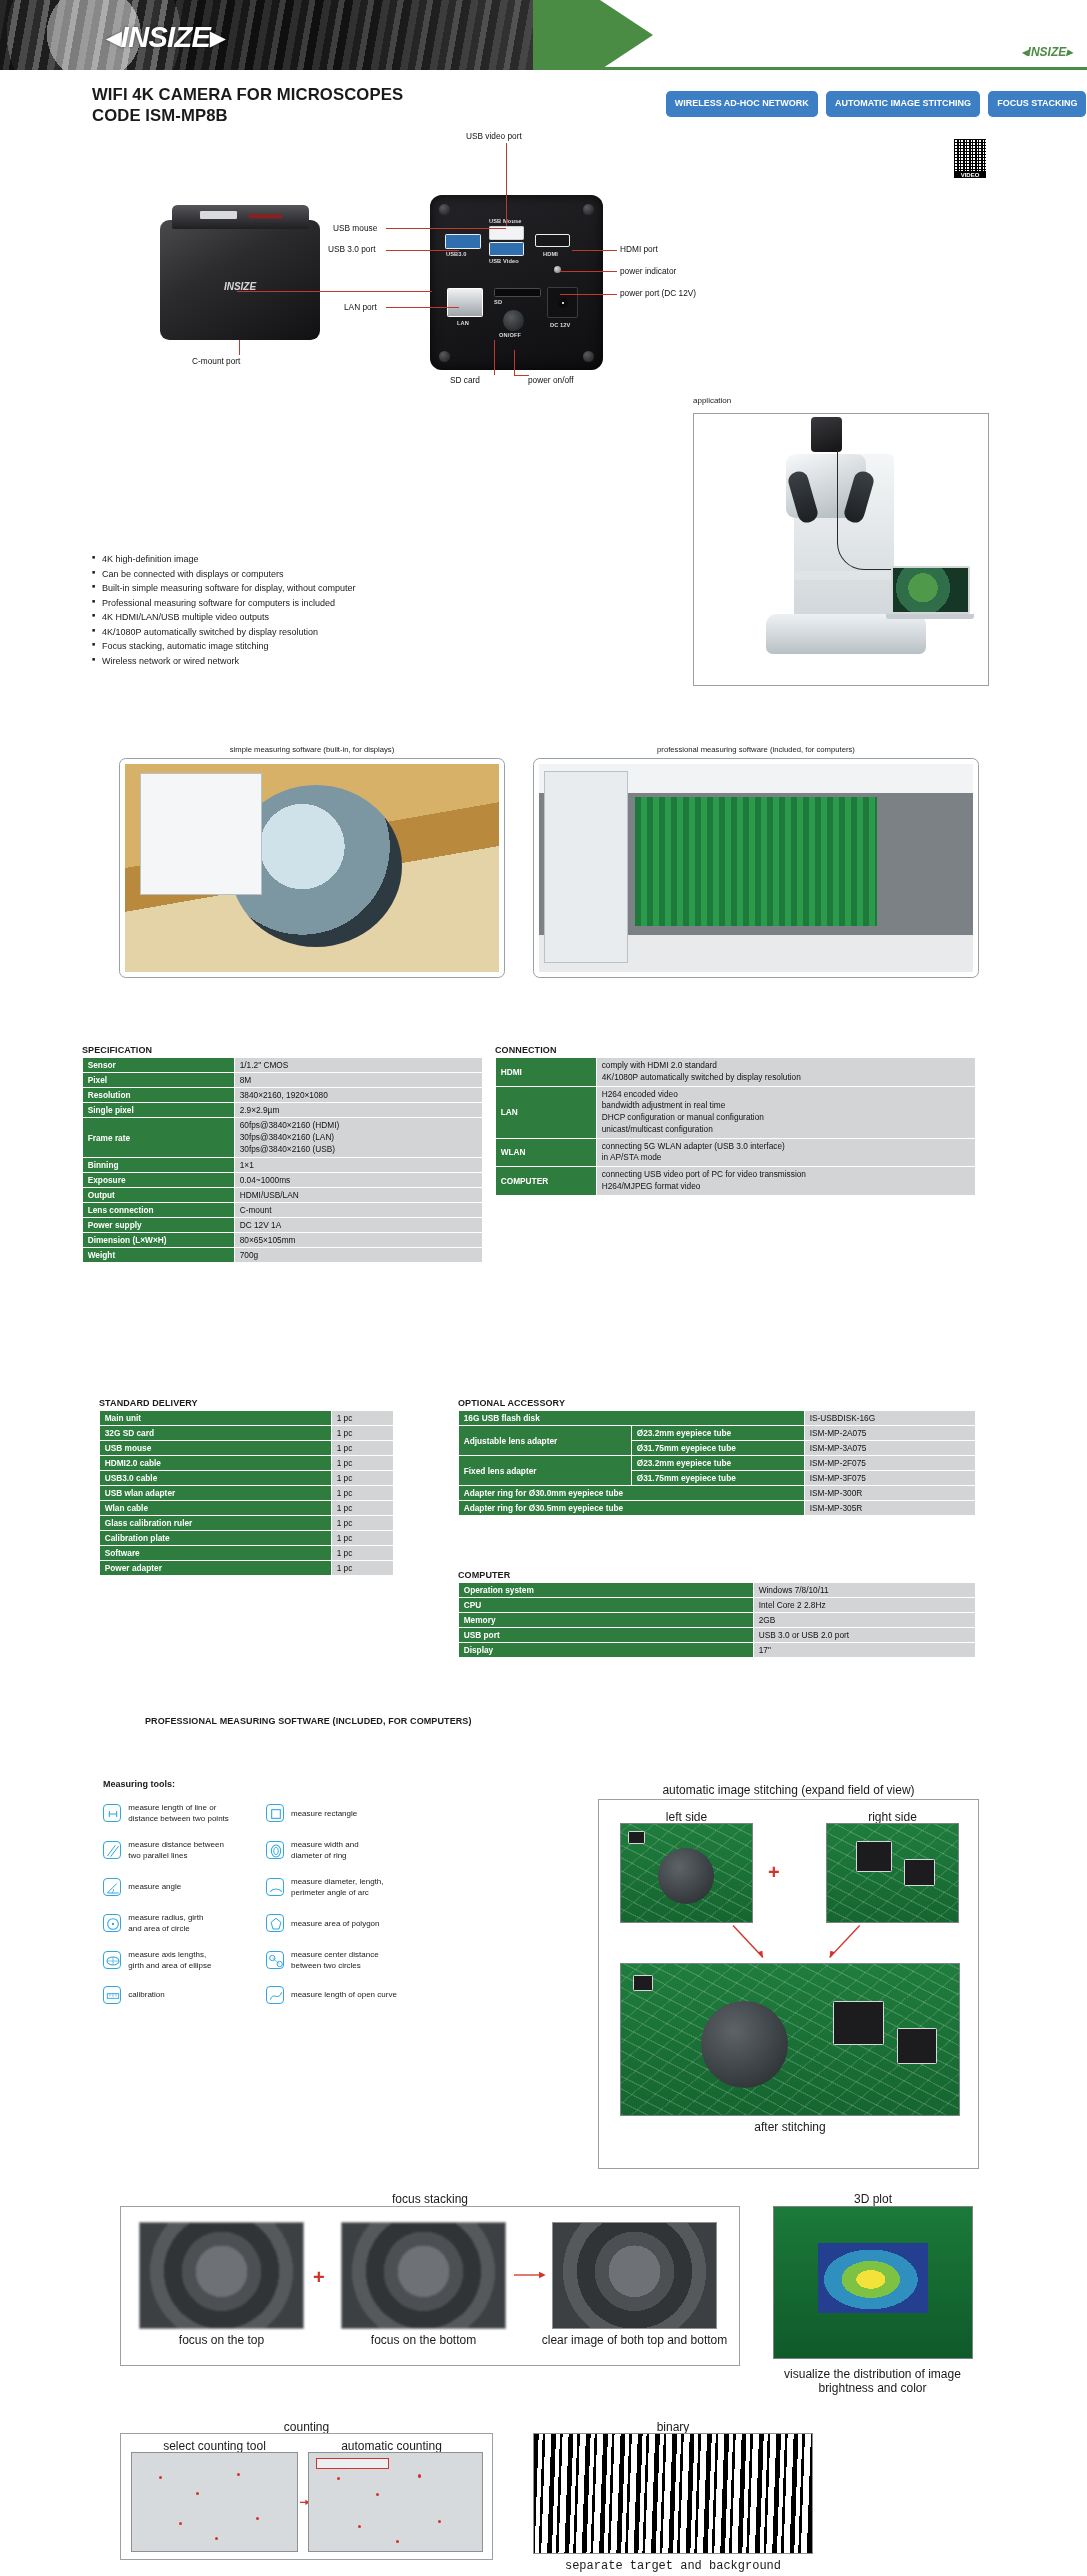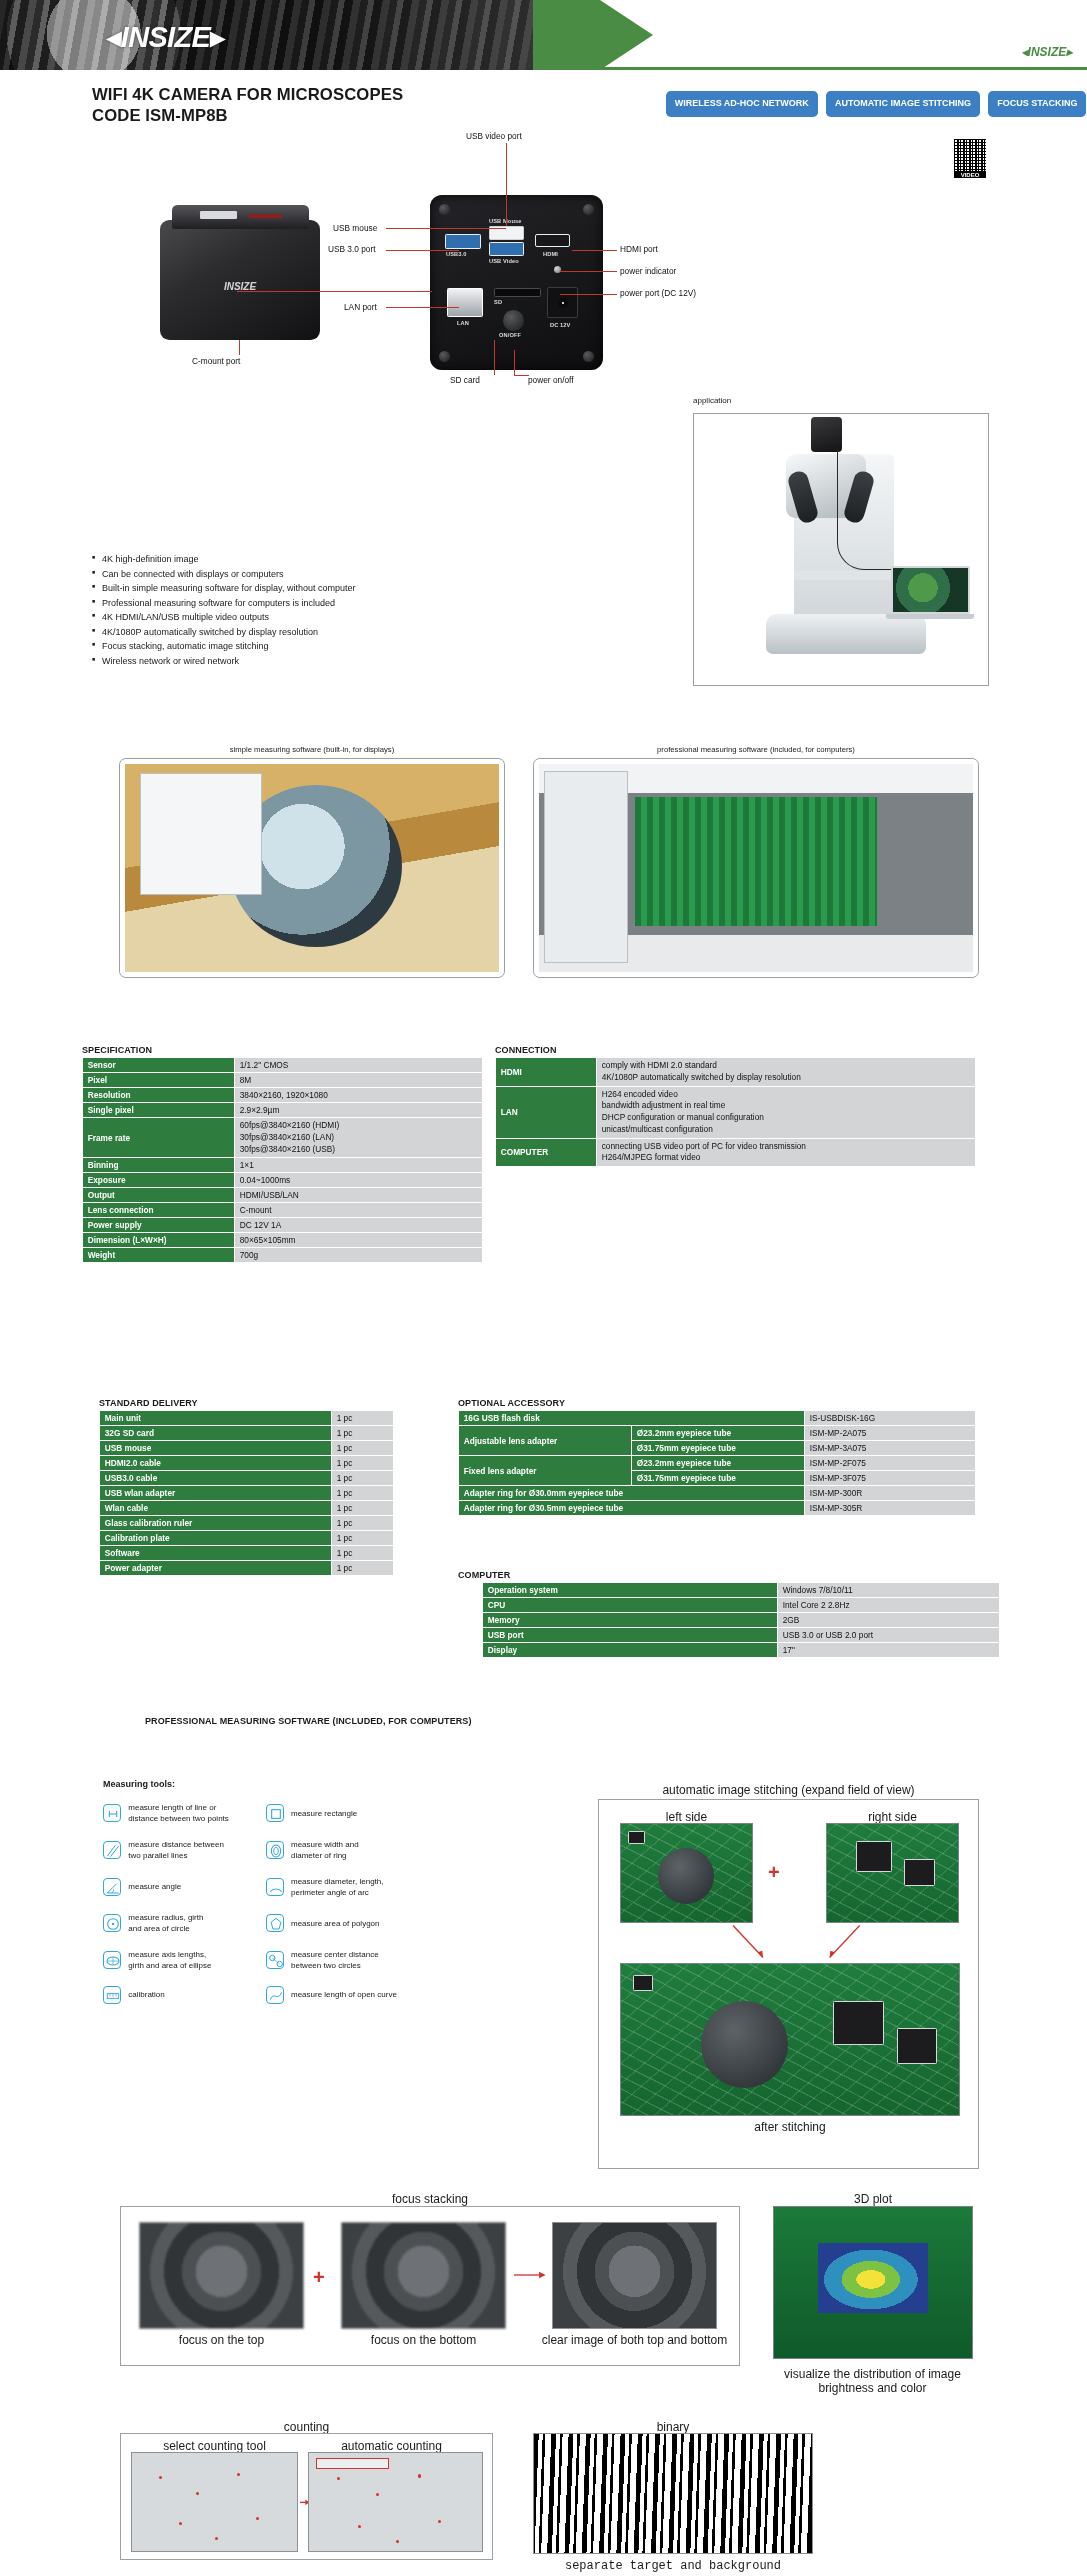--- a/index.html
+++ b/index.html
@@ -402,20 +402,25 @@
 4K/1080P automatically switched by display resolution</td>
       </tr>
     <tr>
         <td class="k">LAN</td>
         <td class="v multi" style="white-space:pre-line;">H264 encoded video
 bandwidth adjustment in real time
 DHCP configuration or manual configuration
 unicast/multicast configuration</td>
       </tr>
     <tr>
+        <td class="k">WLAN</td>
+        <td class="v multi" style="white-space:pre-line;">connecting 5G WLAN adapter (USB 3.0 interface)
+in AP/STA mode</td>
+      </tr>
+    <tr>
         <td class="k">COMPUTER</td>
         <td class="v multi" style="white-space:pre-line;">connecting USB video port of PC for video transmission
 H264/MJPEG format video</td>
       </tr>
   </tbody>
 </table>
 
 <div class="sec-title" style="position:absolute; left:99px; top:1398px;">STANDARD DELIVERY</div>
 <table class="spec" style="position:absolute; left:99px; top:1410px; width:295px;">
   <tbody>
@@ -496,21 +501,21 @@
       <td class="v">ISM-MP-300R</td>
     </tr>
     <tr>
       <td class="k" colspan="2">Adapter ring for Ø30.5mm eyepiece tube</td>
       <td class="v">ISM-MP-305R</td>
     </tr>
   </tbody>
 </table>
 
 <div class="sec-title" style="position:absolute; left:458px; top:1570px;">COMPUTER</div>
-<table class="spec" style="position:absolute; left:458px; top:1582px; width:518px;margin-left:24px;">
+<table class="spec" style="position:absolute; left:458px; top:1582px; width:518px;">
   <tbody>
     <tr>
         <td class="k" style="width:295px;">Operation system</td>
         <td class="v">Windows 7/8/10/11</td>
       </tr>
     <tr>
         <td class="k">CPU</td>
         <td class="v">Intel Core 2 2.8Hz</td>
       </tr>
     <tr>

